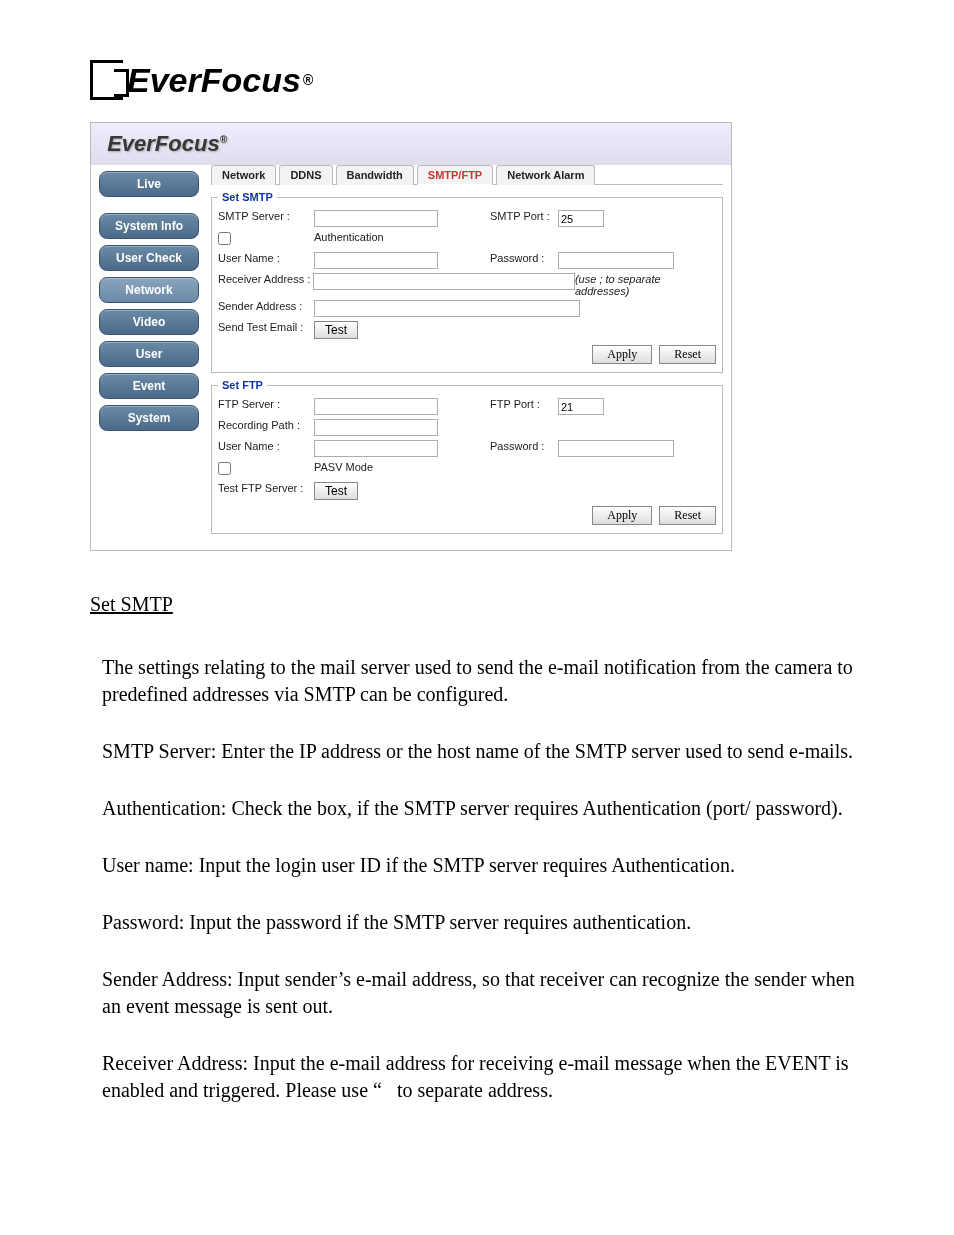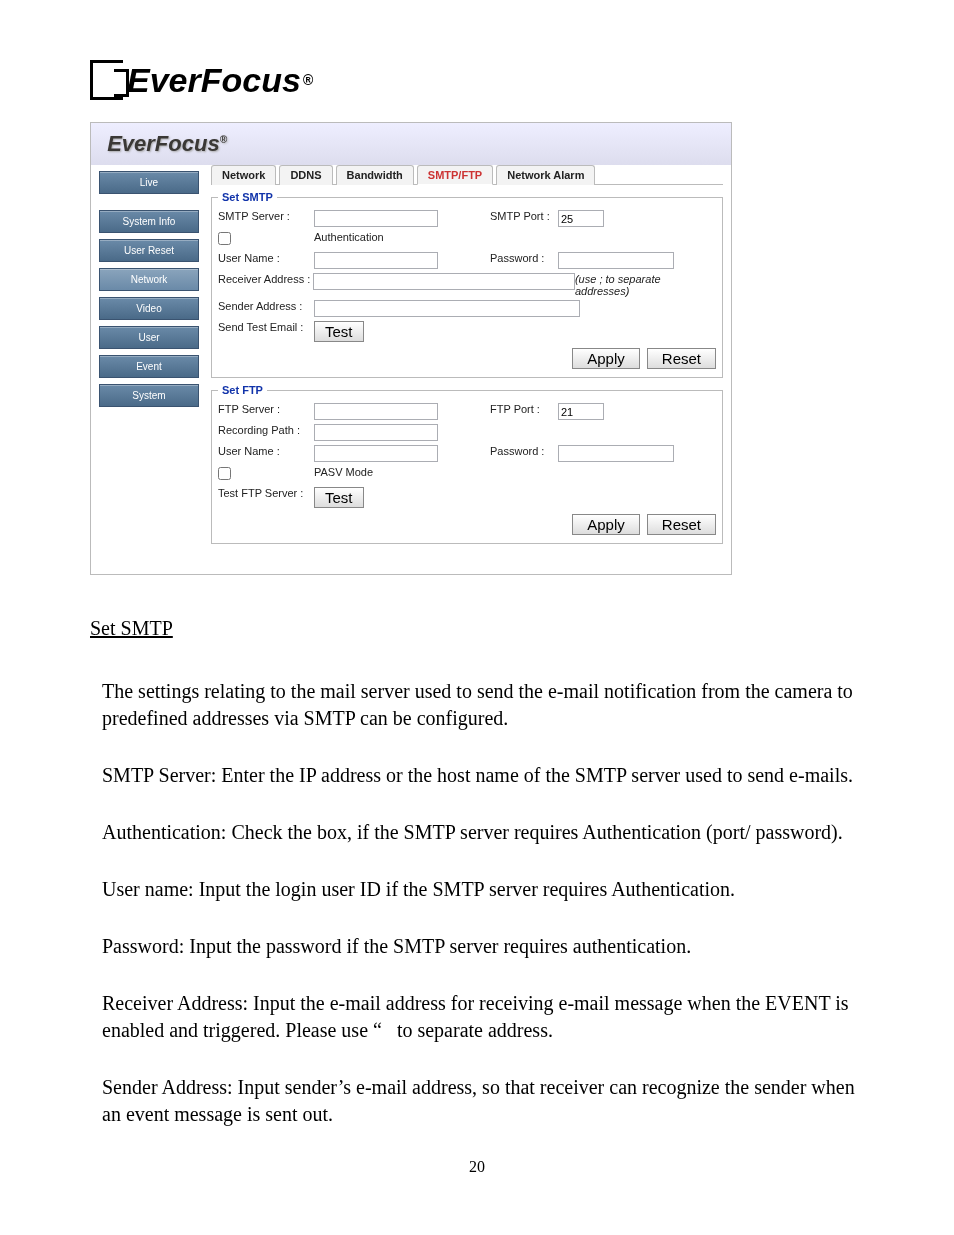--- a/index.html
+++ b/index.html
@@ -28,43 +28,43 @@
 
   
   .shot{
     border:1px solid #bbb;
     width:640px;
     background:#fff;
     font-family:Arial,Helvetica,sans-serif;
     font-size:11px;
     color:#222;
     position:relative;
-    padding-bottom:30px;
+    padding-bottom:16px;
   }
   .shot-head{
     background:linear-gradient(#eef,#dde);
     padding:8px 10px;
   }
   .shot-logo{font-size:22px;font-weight:bold;font-style:italic;color:#3a3836;text-shadow:1px 1px 2px #aaa;}
   .shot-logo sup{font-size:10px;}
 
   .shot-body{display:flex;}
   .sidebar{
     width:100px;
     padding:6px 8px 20px 8px;
   }
   .side-btn{
     background:linear-gradient(#6a8aa8,#4a6a88);
     color:#fff;
-    font-weight:normal;
-    font-size:10px;
+    font-weight:bold;
+    font-size:12px;
     text-align:center;
     padding:5px 2px;
     border:1px solid #3a5370;
-    border-radius:0;
+    border-radius:8px;
     margin-bottom:6px;
     box-shadow:inset 0 1px 0 rgba(255,255,255,.3);
   }
   .side-btn.active{background:linear-gradient(#8aa4bc,#6a8aa8);}
 
   .content{flex:1;padding:0 8px 0 4px;}
   .tabs{display:flex;gap:3px;margin-bottom:0;}
   .tab{
     background:#f3f3f3;border:1px solid #bbb;border-bottom:none;
     padding:3px 10px;border-radius:3px 3px 0 0;
@@ -79,24 +79,24 @@
   fieldset.sec legend{color:#13a;font-weight:bold;font-size:11px;padding:0 4px;}
 
   .row{display:flex;align-items:flex-start;margin:3px 0;min-height:18px;}
   .lbl{width:96px;}
   .inp{border:1px solid #abadb3;background:#fff;height:15px;font-size:11px;padding:0 2px;}
   .w1{width:118px;}
   .w2{width:260px;}
   .w3{width:40px;}
   .w4{width:110px;}
   .gap{width:52px;}
-  .btn{border:1px solid #888;background:linear-gradient(#fff,#ddd);font-size:15px;padding:1px 10px;cursor:pointer;}
+  .btn{border:1px solid #888;background:linear-gradient(#fff,#ddd);font-size:12px;padding:1px 10px;cursor:pointer;}
   .note{font-style:italic;}
   .right-btns{text-align:right;margin-top:6px;}
-  .right-btns .btn{margin-left:4px;padding:1px 14px;}
+  .right-btns .btn{margin-left:4px;padding:1px 14px;font-family:Liberation Serif, serif;}
   input[type=checkbox]{margin:0;vertical-align:middle;}
 
   
   .doc{font-size:20px;line-height:1.35;margin-top:40px;}
   .doc h4{font-weight:normal;text-decoration:underline;font-size:20px;margin:0 0 36px 0;}
   .doc p{margin:0 0 30px 12px;}
   .pg{font-size:16px;text-align:center;margin-top:30px;}
 </style>
 </head>
 <body>
@@ -116,21 +116,21 @@
       <span class="mark" style="transform:scale(.7);display:inline-block;"></span>
       <span>EverFocus</span><sup>®</sup>
     </span>
   </div>
 
   <div class="shot-body">
     <div class="sidebar">
       <div class="side-btn">Live</div>
       <div style="height:10px"></div>
       <div class="side-btn">System Info</div>
-      <div class="side-btn">User Reset</div>
+      <div class="side-btn">User Check</div>
       <div class="side-btn active">Network</div>
       <div class="side-btn">Video</div>
       <div class="side-btn">User</div>
       <div class="side-btn">Event</div>
       <div class="side-btn">System</div>
     </div>
 
     <div class="content">
       <div class="tabs">
         <div class="tab">Network</div>
@@ -218,18 +218,17 @@
   </div>
 </div>
 
 <div class="doc">
   <h4>Set SMTP</h4>
   <p>The settings relating to the mail server used to send the e-mail notification from the camera to predefined addresses via SMTP can be configured.</p>
   <p>SMTP Server: Enter the IP address or the host name of the SMTP server used to send e-mails.</p>
   <p>Authentication: Check the box, if the SMTP server requires Authentication (port/ password).</p>
   <p>User name: Input the login user ID if the SMTP server requires Authentication.</p>
   <p>Password: Input the password if the SMTP server requires authentication.</p>
+  <p>Sender Address: Input sender’s e-mail address, so that receiver can recognize the sender when an event message is sent out.</p>
   <p>Receiver Address: Input the e-mail address for receiving e-mail message when the EVENT is enabled and triggered. Please use “&nbsp;&nbsp;&nbsp;to separate address.</p>
-  <p>Sender Address: Input sender’s e-mail address, so that receiver can recognize the sender when an event message is sent out.</p>
-</div>
-<div class="pg">20</div>
+</div>
 
 </div>
 
 </body></html>

